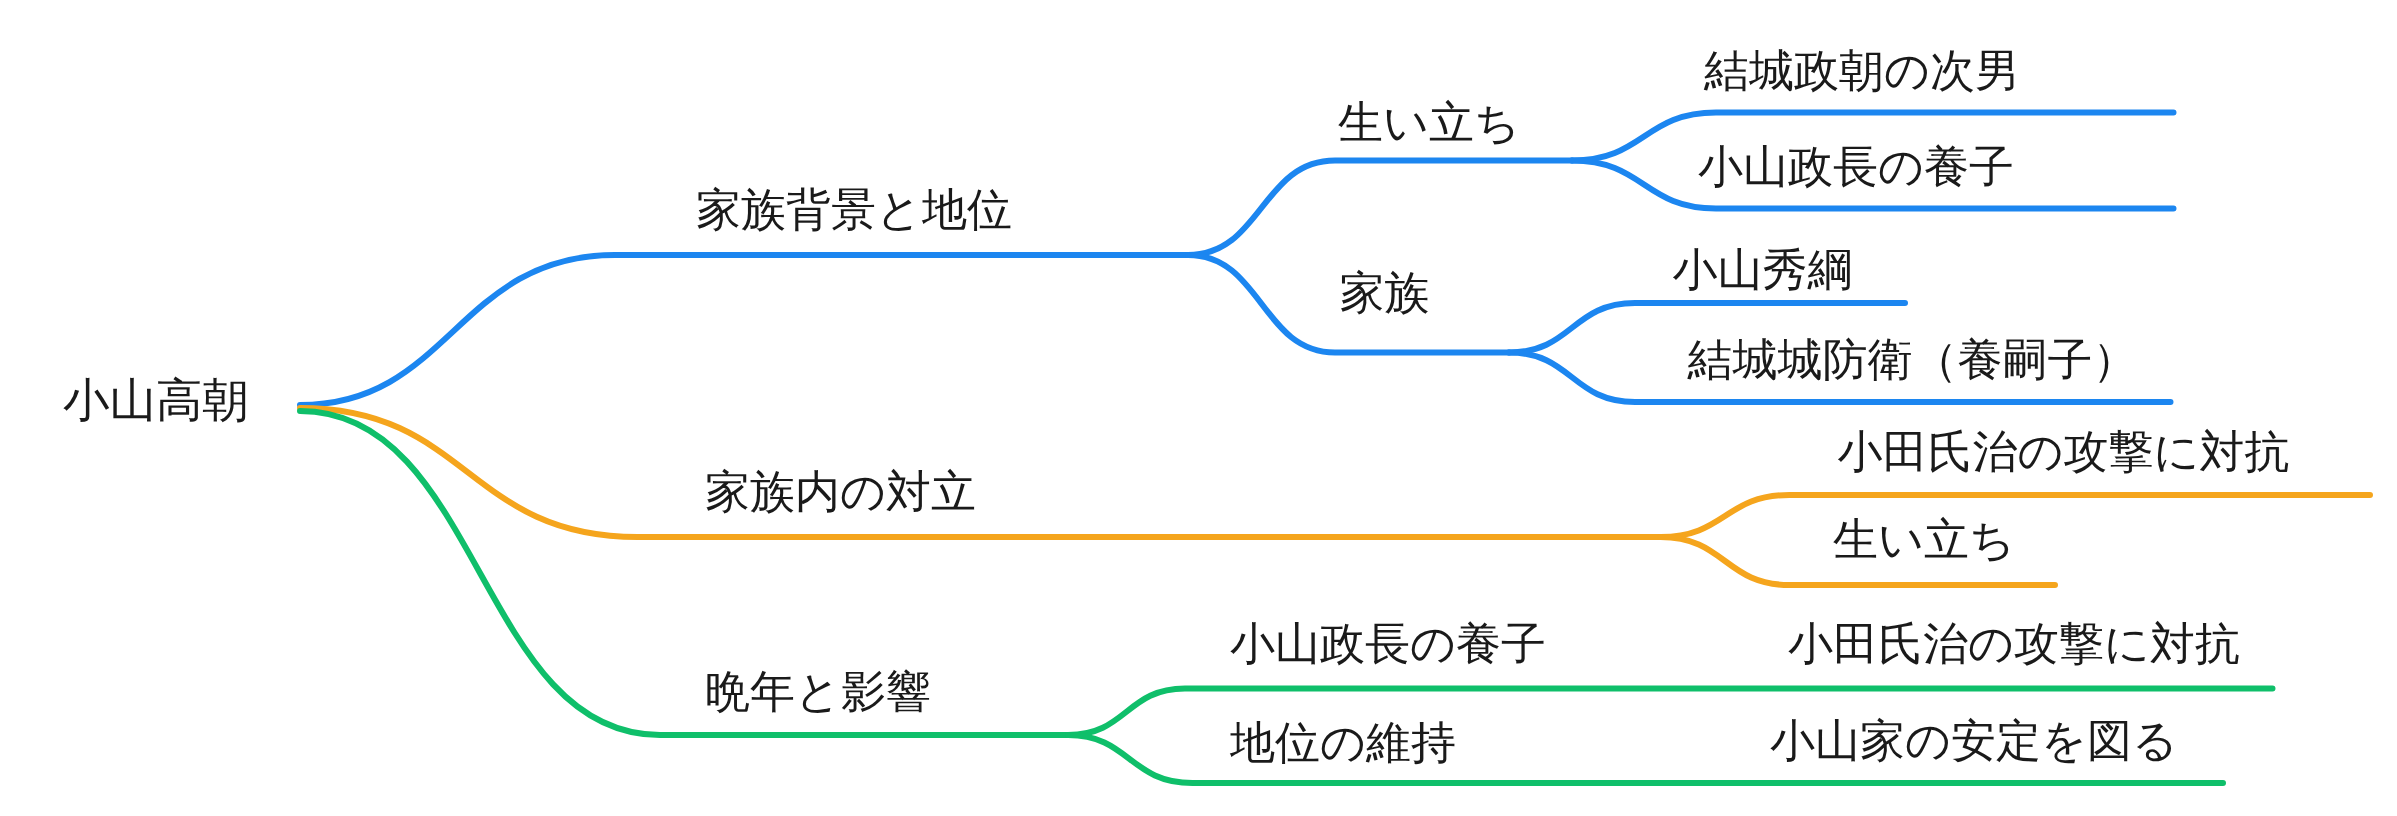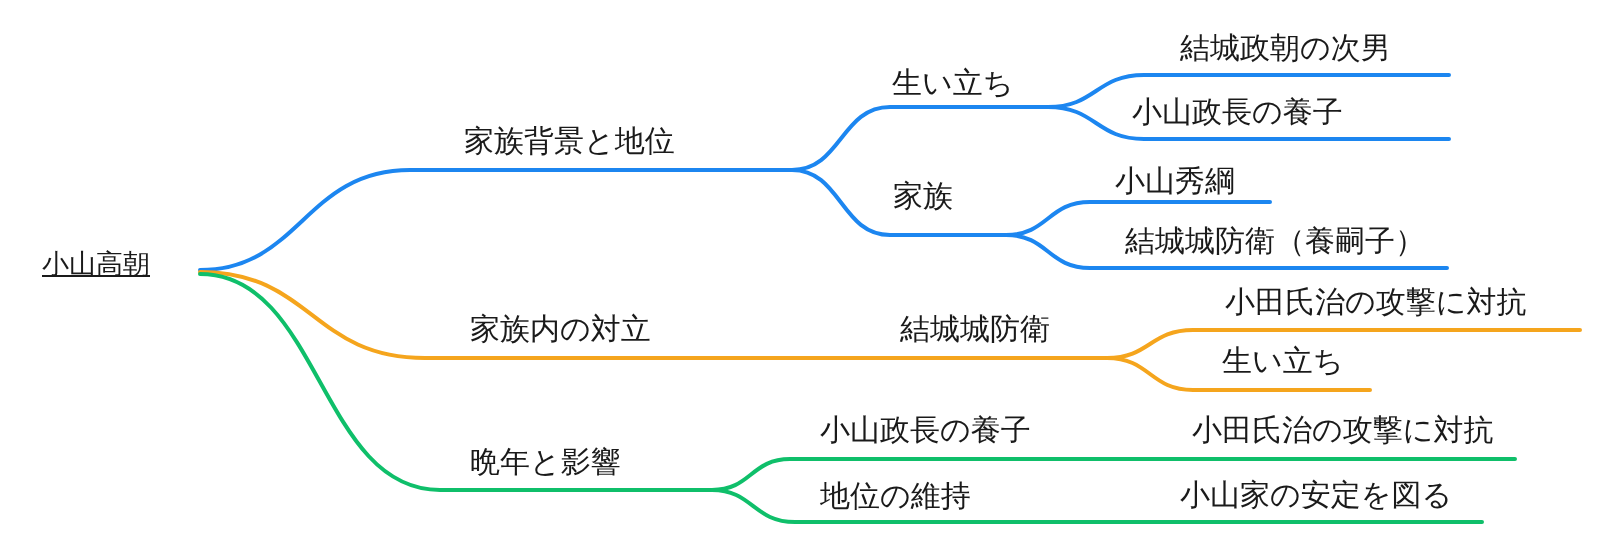--- a/index.html
+++ b/index.html
@@ -24,22 +24,21 @@
   }
   .node {
     position: absolute;
     font-size: 30px;
     line-height: 1.0;
     color: #1a1a1a;
     white-space: nowrap;
     cursor: pointer;
   }
   .node.root {
-    font-size: 27px;
-    text-decoration: underline;
+    font-size: 31px;
   }
 </style>
 </head>
 <body>
 
 <div class="mindmap-canvas">
 
   <svg class="links-svg" viewBox="0 0 1598 544" xmlns="http://www.w3.org/2000/svg">
 
     <path d="M 200,270 C 300,270 305,170 410,170 L 792,170" fill="none" stroke-width="4" stroke-linecap="round" stroke="#1C86F0"></path>
@@ -61,26 +60,25 @@
 
   <div class="node root" style="left:42px; top:251px">小山高朝</div>
 
   <div class="node" style="left:464px; top:126px">家族背景と地位</div>
   <div class="node" style="left:470px; top:314px">家族内の対立</div>
   <div class="node" style="left:470px; top:447px">晩年と影響</div>
 
   <div class="node" style="left:892px; top:68px">生い立ち</div>
   <div class="node" style="left:893px; top:181px">家族</div>
 
-  <div class="node" style="left:1180px; top:33px">結城政朝の次男</div>
+  <div class="node" style="left:1136px; top:33px">結城政朝の次男</div>
   <div class="node" style="left:1132px; top:97px">小山政長の養子</div>
   <div class="node" style="left:1115px; top:166px">小山秀綱</div>
   <div class="node" style="left:1125px; top:226px">結城城防衛（養嗣子）</div>
 
-  <div class="node" style="left:900px; top:314px">結城城防衛</div>
   <div class="node" style="left:1225px; top:287px">小田氏治の攻撃に対抗</div>
   <div class="node" style="left:1222px; top:346px">生い立ち</div>
 
   <div class="node" style="left:820px; top:415px">小山政長の養子</div>
   <div class="node" style="left:1192px; top:415px">小田氏治の攻撃に対抗</div>
   <div class="node" style="left:820px; top:481px">地位の維持</div>
   <div class="node" style="left:1180px; top:480px">小山家の安定を図る</div>
 
 </div>
 

